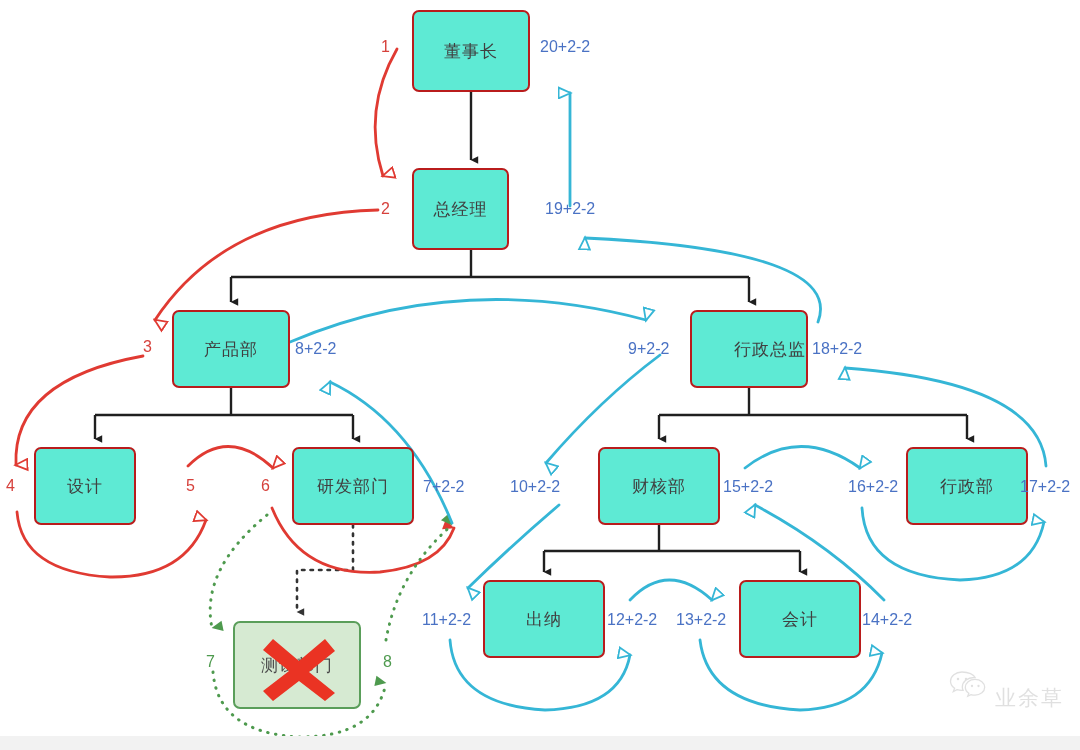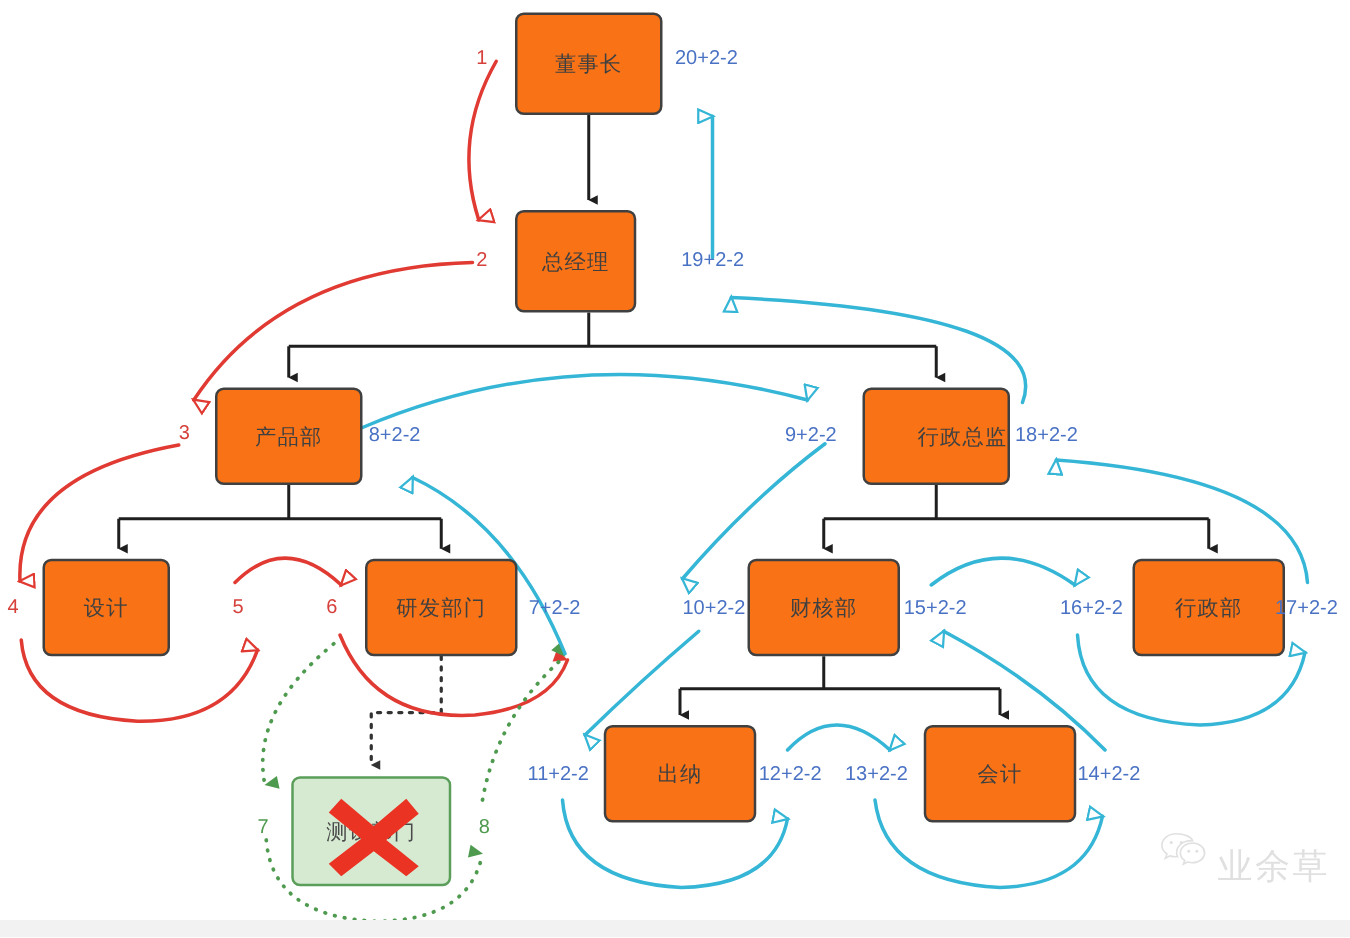--- a/index.html
+++ b/index.html
@@ -9,23 +9,23 @@
     font-family:"Liberation Sans","DejaVu Sans",sans-serif;
     position:relative;overflow:hidden;
   }
   #stage{position:absolute;left:0;top:0;width:1080px;height:750px;}
   svg.layer{position:absolute;left:0;top:0;width:1080px;height:750px;overflow:visible;}
 
   
   .node{
     position:absolute;
     box-sizing:border-box;
-    border:2px solid #404040;
+    border:2px solid #b91c1c;
     border-radius:7px;
-    background:#f97316;
+    background:#5eead4;
     display:flex;align-items:center;justify-content:center;
     color:#404040;
     font-size:17px;
     letter-spacing:1px;
     z-index:4;
   }
   .node.removed{
     border:2px solid #5a9e5a;
     background:#d6ead2;
     color:#4a4a4a;
@@ -42,21 +42,21 @@
   .lbl.red{color:#d6413c;}
   .lbl.green{color:#4e9a4e;}
 
   
   #watermark{
     position:absolute;right:16px;bottom:38px;
     display:flex;align-items:center;gap:8px;
     opacity:.30;z-index:8;
   }
   #watermark .wmtxt{
-    font-size:28px;color:#9a9a9a;letter-spacing:2px;margin-top:26px;
+    font-size:21px;color:#9a9a9a;letter-spacing:2px;margin-top:26px;
   }
   
   #bottomstrip{
     position:absolute;left:0;bottom:0;width:1080px;height:14px;
     background:#f2f2f2;z-index:1;
   }
   .xmark{position:absolute;z-index:7;}
 </style>
 </head>
 <body>
@@ -188,21 +188,21 @@
   <div class="lbl red" style="left:143px;top:338px;">3</div>
   <div class="lbl red" style="left:6px;top:477px;">4</div>
   <div class="lbl red" style="left:186px;top:477px;">5</div>
   <div class="lbl red" style="left:261px;top:477px;">6</div>
   <div class="lbl green" style="left:206px;top:653px;">7</div>
   <div class="lbl green" style="left:383px;top:653px;">8</div>
 
   <div class="lbl blue" style="left:423px;top:478px;">7+2-2</div>
   <div class="lbl blue" style="left:295px;top:340px;">8+2-2</div>
   <div class="lbl blue" style="left:628px;top:340px;">9+2-2</div>
-  <div class="lbl blue" style="left:510px;top:478px;margin-left:36px;">10+2-2</div>
+  <div class="lbl blue" style="left:510px;top:478px;">10+2-2</div>
   <div class="lbl blue" style="left:422px;top:611px;">11+2-2</div>
   <div class="lbl blue" style="left:607px;top:611px;">12+2-2</div>
   <div class="lbl blue" style="left:676px;top:611px;">13+2-2</div>
   <div class="lbl blue" style="left:862px;top:611px;">14+2-2</div>
   <div class="lbl blue" style="left:723px;top:478px;">15+2-2</div>
   <div class="lbl blue" style="left:848px;top:478px;">16+2-2</div>
   <div class="lbl blue" style="left:1020px;top:478px;">17+2-2</div>
   <div class="lbl blue" style="left:812px;top:340px;">18+2-2</div>
   <div class="lbl blue" style="left:545px;top:200px;">19+2-2</div>
   <div class="lbl blue" style="left:540px;top:38px;">20+2-2</div>

